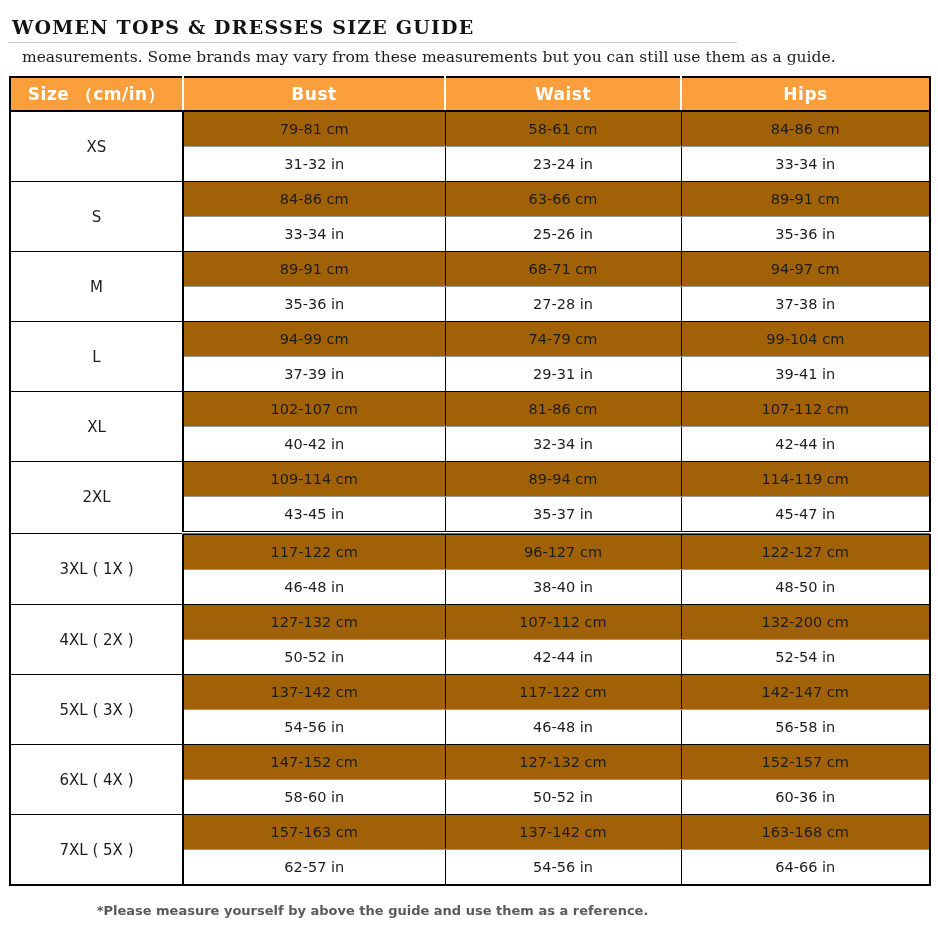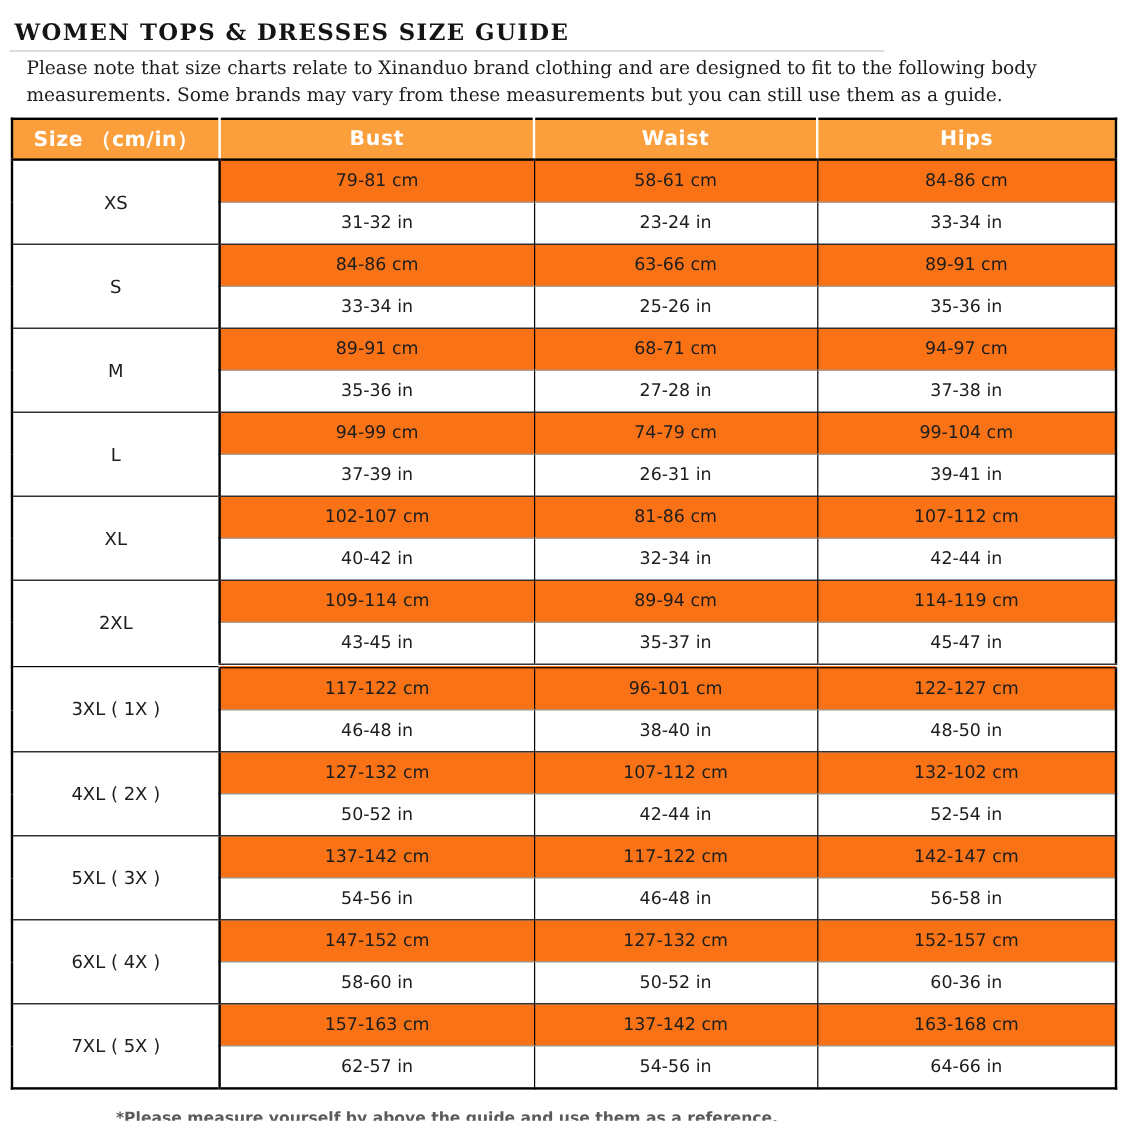--- a/index.html
+++ b/index.html
@@ -97,21 +97,21 @@
 
   tbody td.size-cell {
     font-size: 15px;
     border-bottom: 1px solid #000000;
     border-right: 2px solid #000000;
     background: #ffffff;
     vertical-align: middle;
     margin-left: 32px;
   }
   tbody td.cm-cell {
-    background: #f97316;
+    background: #a16207;
   }
   tbody td.in-cell {
     background: #ffffff;
     border-bottom: 1px solid #000000;
   }
   tbody tr.group-end td { border-bottom: 1px solid #000000; margin-top: 20px; }
 
   
   tbody tr.major-split td {
     border-bottom: 4px double #000000;
@@ -135,21 +135,20 @@
 </style>
 </head>
 <body>
 
 <div class="page">
 
   <div class="title">WOMEN TOPS &amp; DRESSES SIZE GUIDE</div>
   <div class="title-rule"></div>
 
   <div class="intro">
-    <span class="line">Please note that size charts relate to  Xinanduo brand clothing and are designed to fit to the following body</span>
     <span class="line">measurements. Some brands may vary from these measurements but you can still use them as a guide.</span>
   </div>
 
   <div class="table-wrap">
     <table class="size-table">
       <colgroup>
         <col class="c-size">
           <col class="c-bust">
           <col class="c-waist">
           <col class="c-hips">
@@ -197,21 +196,21 @@
             <td class="in-cell">37-38 in</td>
           </tr>
           <tr>
             <td class="size-cell" rowspan="2">L</td>
             <td class="cm-cell">94-99 cm</td>
             <td class="cm-cell">74-79 cm</td>
             <td class="cm-cell">99-104 cm</td>
           </tr>
           <tr class="group-end">
             <td class="in-cell">37-39 in</td>
-            <td class="in-cell">26-31 in</td>
+            <td class="in-cell">29-31 in</td>
             <td class="in-cell">39-41 in</td>
           </tr>
           <tr>
             <td class="size-cell" rowspan="2">XL</td>
             <td class="cm-cell">102-107 cm</td>
             <td class="cm-cell">81-86 cm</td>
             <td class="cm-cell">107-112 cm</td>
           </tr>
           <tr class="group-end">
             <td class="in-cell">40-42 in</td>
@@ -225,33 +224,33 @@
             <td class="cm-cell">114-119 cm</td>
           </tr>
           <tr class="group-end major-split">
             <td class="in-cell">43-45 in</td>
             <td class="in-cell">35-37 in</td>
             <td class="in-cell">45-47 in</td>
           </tr>
           <tr>
             <td class="size-cell" rowspan="2">3XL ( 1X )</td>
             <td class="cm-cell">117-122 cm</td>
-            <td class="cm-cell">96-101 cm</td>
+            <td class="cm-cell">96-127 cm</td>
             <td class="cm-cell">122-127 cm</td>
           </tr>
           <tr class="group-end">
             <td class="in-cell">46-48 in</td>
             <td class="in-cell">38-40 in</td>
             <td class="in-cell">48-50 in</td>
           </tr>
           <tr>
             <td class="size-cell" rowspan="2">4XL ( 2X )</td>
             <td class="cm-cell">127-132 cm</td>
             <td class="cm-cell">107-112 cm</td>
-            <td class="cm-cell">132-102 cm</td>
+            <td class="cm-cell">132-200 cm</td>
           </tr>
           <tr class="group-end">
             <td class="in-cell">50-52 in</td>
             <td class="in-cell">42-44 in</td>
             <td class="in-cell">52-54 in</td>
           </tr>
           <tr>
             <td class="size-cell" rowspan="2">5XL ( 3X )</td>
             <td class="cm-cell">137-142 cm</td>
             <td class="cm-cell">117-122 cm</td>

